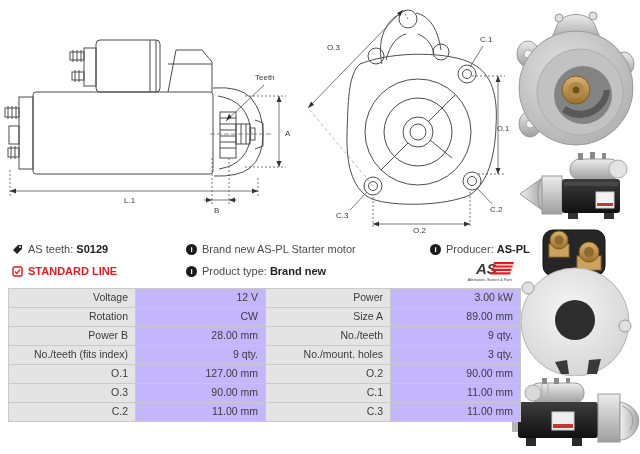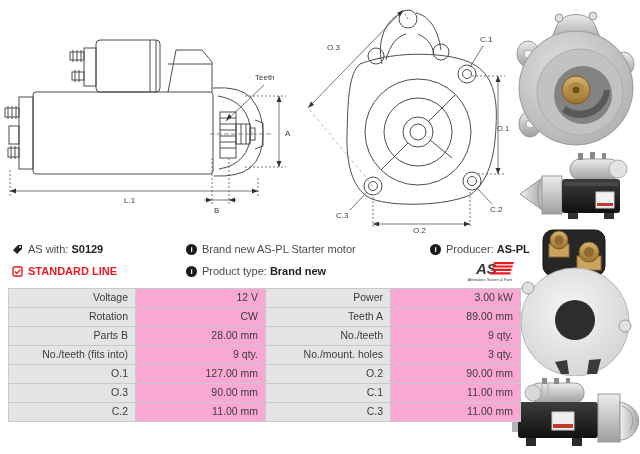--- a/index.html
+++ b/index.html
@@ -17,21 +17,21 @@
   .info-icon::before{content:"i";}
 
   
   .as-logo{position:absolute;left:462px;top:259px;width:56px;height:24px;}
 
   
   table.spec{position:absolute;left:8px;top:288px;width:512px;border-collapse:collapse;
              font-size:10.5px;color:#3c3c3c;table-layout:fixed;border-radius:10px;}
   table.spec td{border:1px solid #c9c9c9;padding:2px 7px 2px 4px;text-align:right;height:14px;vertical-align:middle;line-height:1.25;}
   td.lbl{background:#e4e4e4;}
-  td.val{background:#f9a8d4;}
+  td.val{background:#c4b5fd;}
 </style>
 </head>
 <body>
 
 <div class="page">
 
   <svg width="0" height="0" style="position:absolute" aria-hidden="true">
     <defs>
       <linearGradient id="gSilver" x1="0" y1="0" x2="0" y2="1">
         <stop offset="0" stop-color="#ececec"></stop>
@@ -276,21 +276,21 @@
     <rect x="0" y="30" width="6" height="24" fill="#b5b5b5"></rect>
     <rect x="14" y="60" width="10" height="8" fill="#2a2a2a"></rect>
       <rect x="60" y="60" width="10" height="8" fill="#2a2a2a"></rect>
   </svg>
 
   <div class="info-item" style="left:12px;top:243px">
     <svg width="11" height="11" viewBox="0 0 11 11">
       <path d="M1,6 L6,1 L10,1 L10,5 L5,10 Z" fill="#222"></path>
         <circle cx="8" cy="3" r="1" fill="#fff"></circle>
     </svg>
-    <span><span>AS with:</span>
+    <span><span>AS teeth:</span>
     <b>S0129</b></span>
   </div>
 
   <div class="info-item" style="left:12px;top:265px">
     <svg width="11" height="11" viewBox="0 0 11 11">
       <rect x="1" y="1" width="9" height="9" rx="1.5" fill="none" stroke="#e8191f" stroke-width="1.4"></rect>
       <path d="M3,5.6 L4.8,7.4 L8.2,3.4" fill="none" stroke="#e8191f" stroke-width="1.4"></path>
     </svg>
     <span class="std-line">STANDARD LINE</span>
   </div>
@@ -331,31 +331,31 @@
     <tbody>
       <tr>
         <td class="lbl">Voltage</td>
         <td class="val">12 V</td>
         <td class="lbl">Power</td>
         <td class="val">3.00 kW</td>
       </tr>
       <tr>
         <td class="lbl">Rotation</td>
         <td class="val">CW</td>
-        <td class="lbl">Teeth A</td>
+        <td class="lbl">Size A</td>
         <td class="val">89.00 mm</td>
       </tr>
       <tr>
-        <td class="lbl">Parts B</td>
+        <td class="lbl">Power B</td>
         <td class="val">28.00 mm</td>
         <td class="lbl">No./teeth</td>
         <td class="val">9 qty.</td>
       </tr>
       <tr>
-        <td class="lbl">No./teeth (fits into)</td>
+        <td class="lbl">No./teeth (fits index)</td>
         <td class="val">9 qty.</td>
         <td class="lbl">No./mount. holes</td>
         <td class="val">3 qty.</td>
       </tr>
       <tr>
         <td class="lbl">O.1</td>
         <td class="val">127.00 mm</td>
         <td class="lbl">O.2</td>
         <td class="val">90.00 mm</td>
       </tr>

